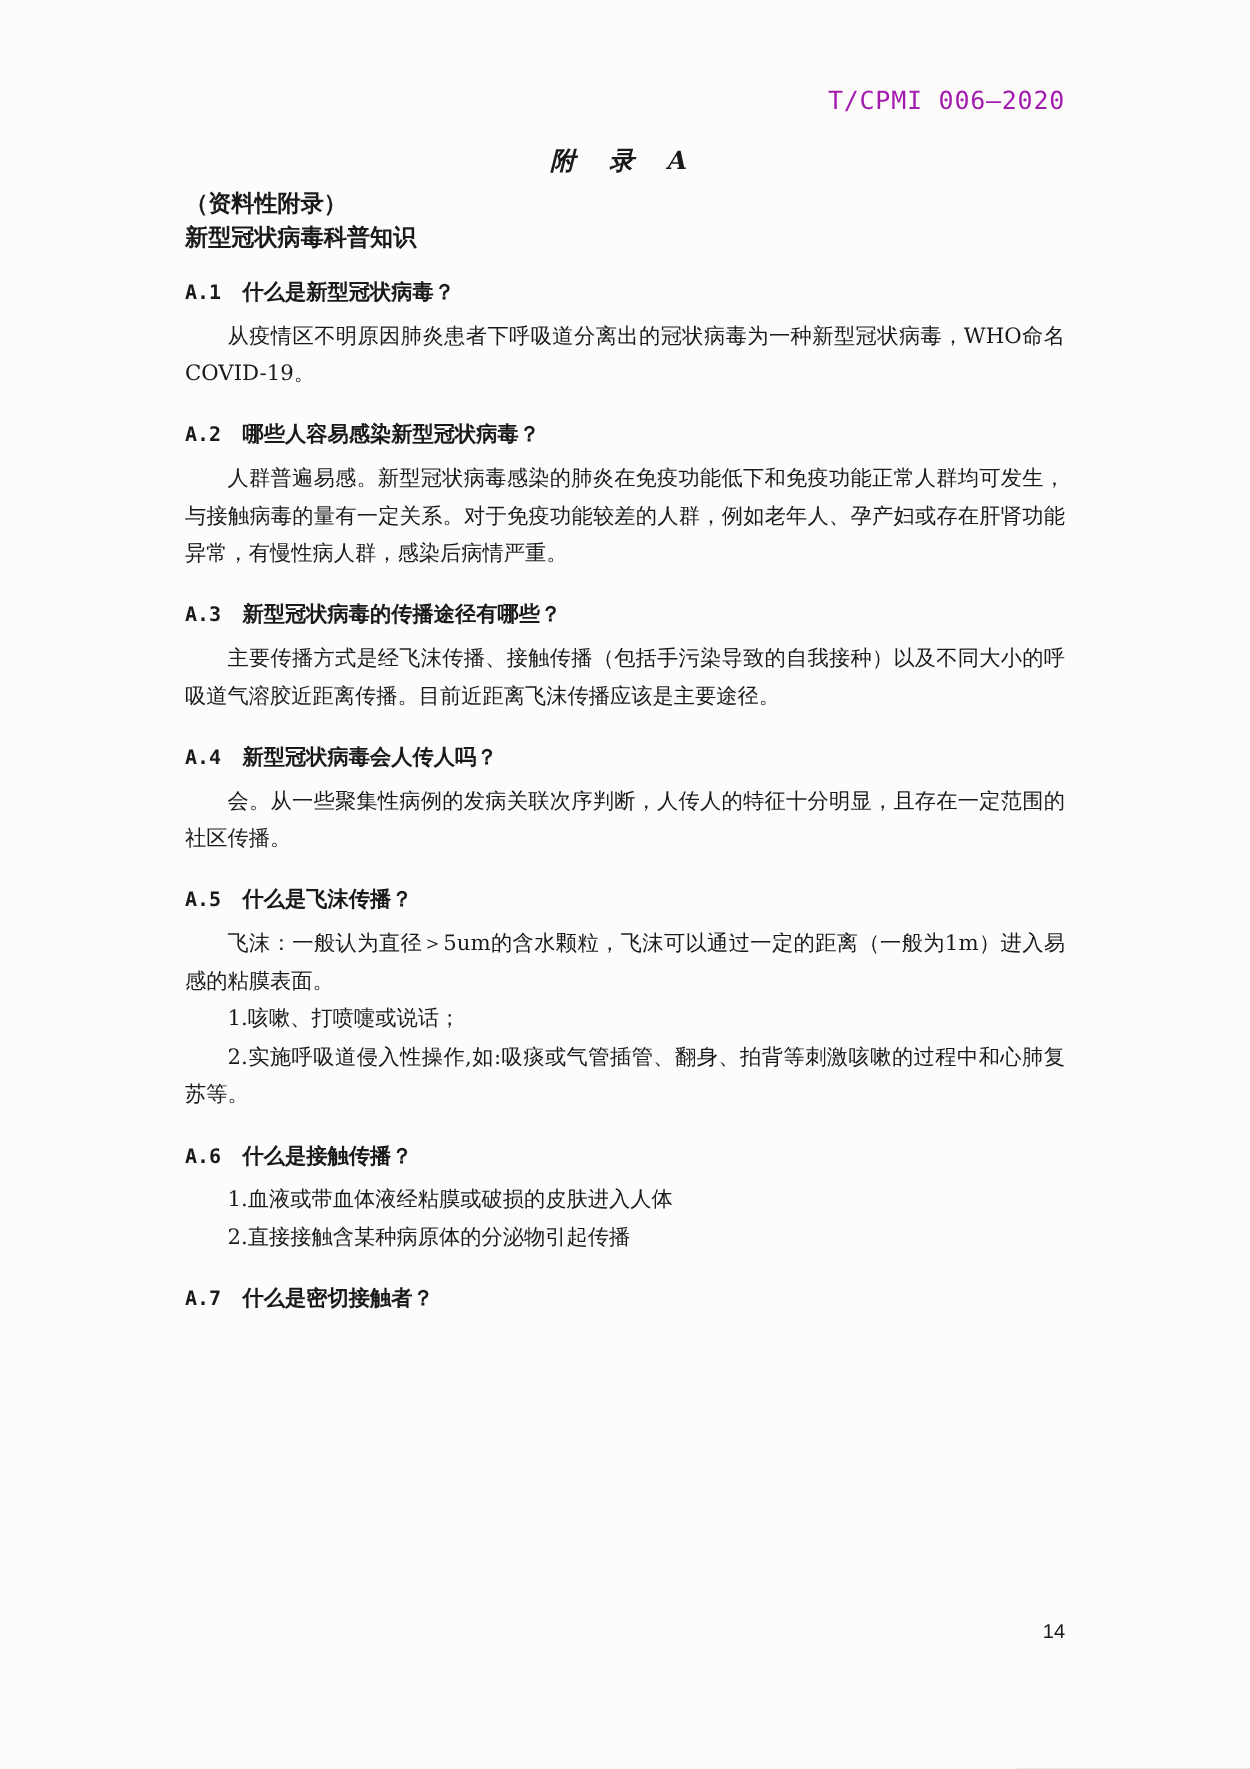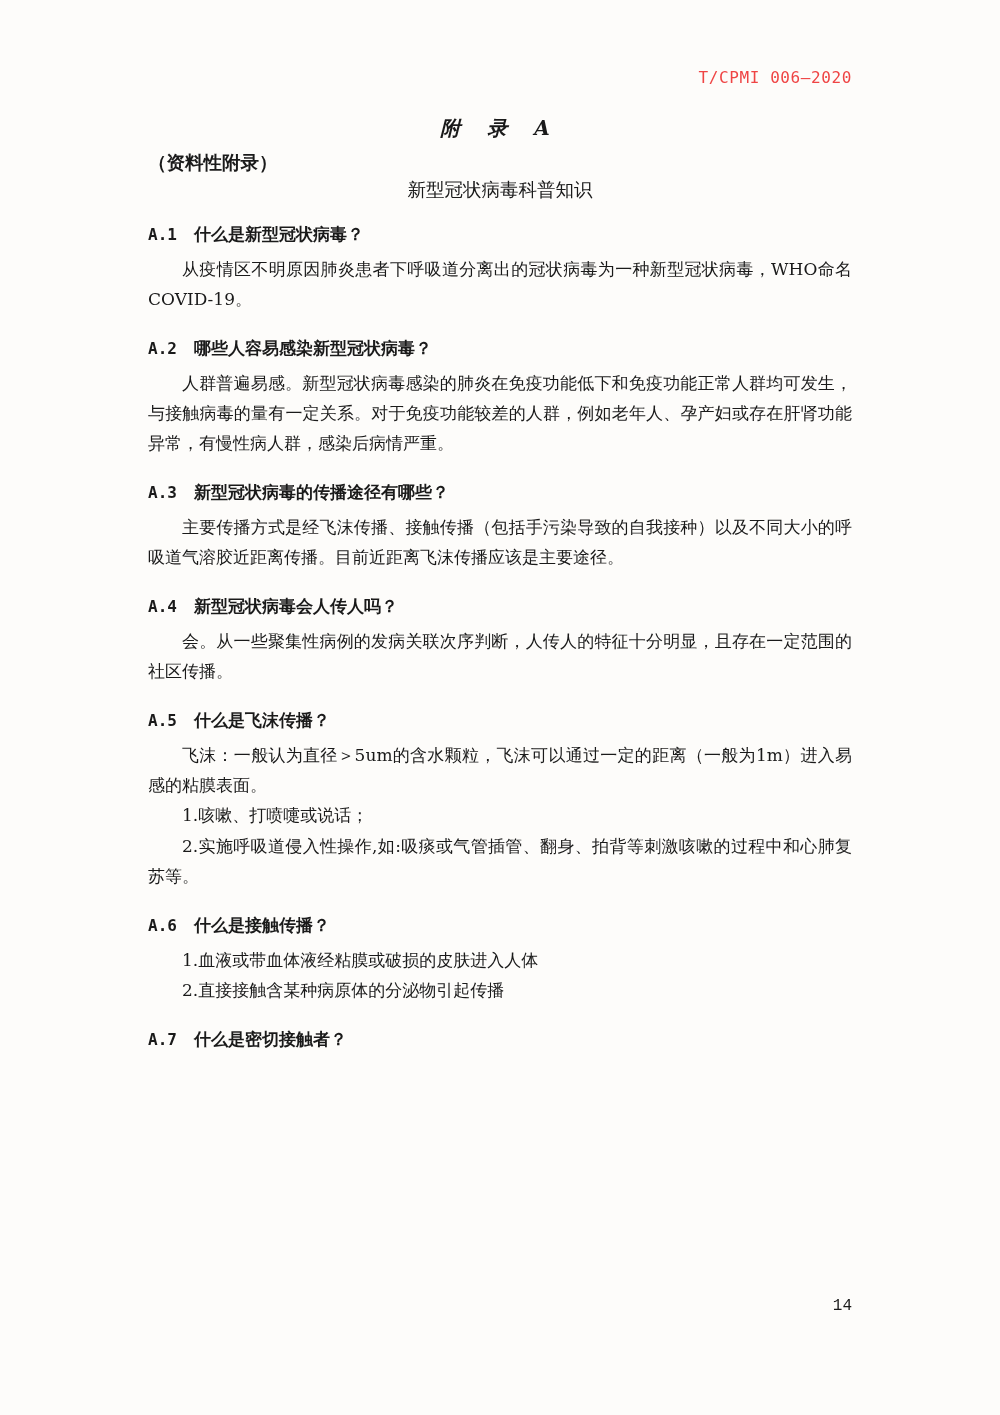--- a/index.html
+++ b/index.html
@@ -22,23 +22,23 @@
     left: 148px;
     top: 0;
     width: 704px;
     height: 1415px;
   }
   .doc-header {
     position: absolute;
     top: 68px;
     right: 0;
     font-family: "DejaVu Sans Mono", "Liberation Mono", monospace;
-    font-size: 16px;
+    font-size: 20px;
     letter-spacing: 0.6px;
-    color: #ef4444;
+    color: #a21caf;
     white-space: nowrap;
   }
   .annex-title {
     position: absolute;
     top: 115px;
     left: 0;
     width: 704px;
     text-align: center;
     font-size: 20px;
     font-weight: bold;
@@ -52,23 +52,23 @@
     width: 704px;
     text-align: left;
     font-size: 18.5px;
     font-weight: bold;
   }
   .annex-sub2 {
     position: absolute;
     top: 177px;
     left: 0;
     width: 704px;
-    text-align: center;
+    text-align: left;
     font-size: 18.5px;
-    font-weight: normal;
+    font-weight: bold;
   }
   .body-flow {
     position: absolute;
     top: 222px;
     left: 0;
     width: 704px;
   }
   .sec-head {
     font-size: 17px;
     font-weight: bold;
@@ -92,21 +92,21 @@
   }
   .para.indent { text-indent: 2em; }
   .block {
     margin-bottom: 22px;
   }
   .block .para + .para { margin-top: 0; }
   .page-num {
     position: absolute;
     right: 0;
     top: 1297px;
-    font-family: Liberation Mono, monospace;
+    font-family: Liberation Sans, sans-serif;
     font-size: 16px;
   }
 </style>
 </head>
 <body>
 
 <div class="page">
   <div class="page-inner">
 
     <div class="doc-header">T/CPMI 006—2020</div>

